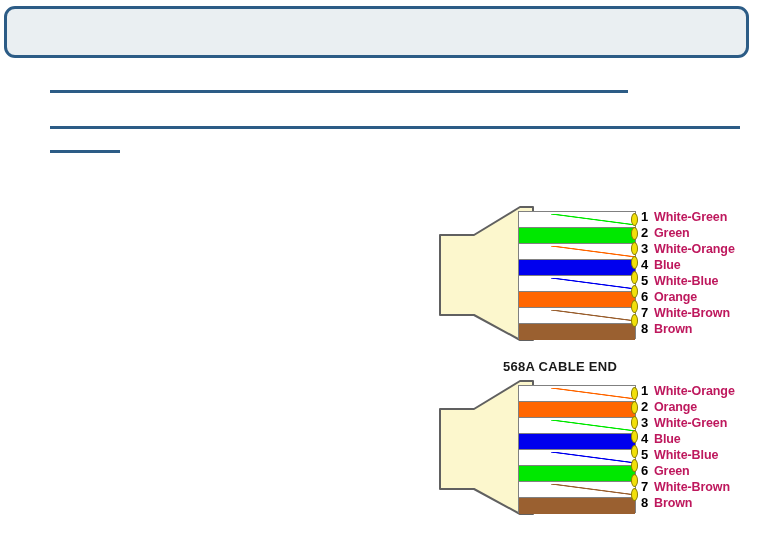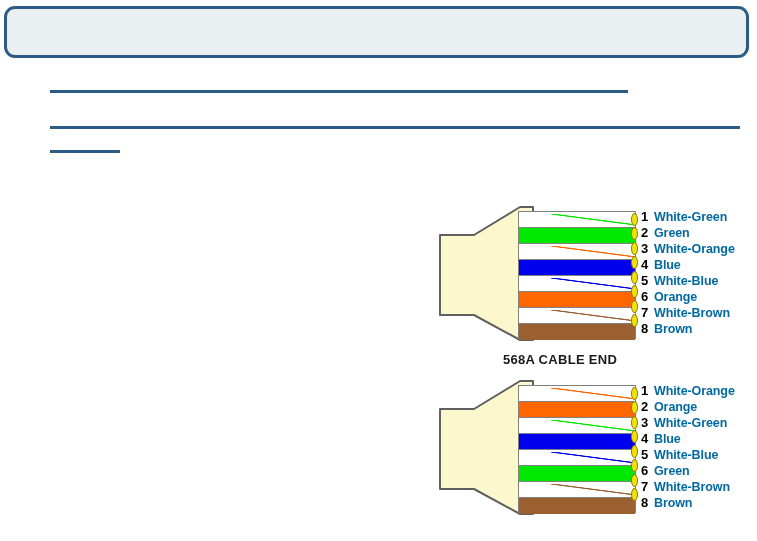--- a/index.html
+++ b/index.html
@@ -125,28 +125,28 @@
   }
   .legend-num {
     width: 13px;
     font-size: 13px;
     font-weight: bold;
     color: #000000;
   }
   .legend-label {
     font-size: 12.5px;
     font-weight: bold;
-    color: #0369a1;
+    color: #be185d;
     letter-spacing: -0.1px;
   }
 
   .caption {
     position: absolute;
     left: 0px;
-    top: 147px;
+    top: 154px;
     width: 244px;
     text-align: center;
     font-size: 13px;
     font-weight: bold;
     color: #1a1a1a;
     letter-spacing: 0.3px;
   }
 </style>
 </head>
 <body>

